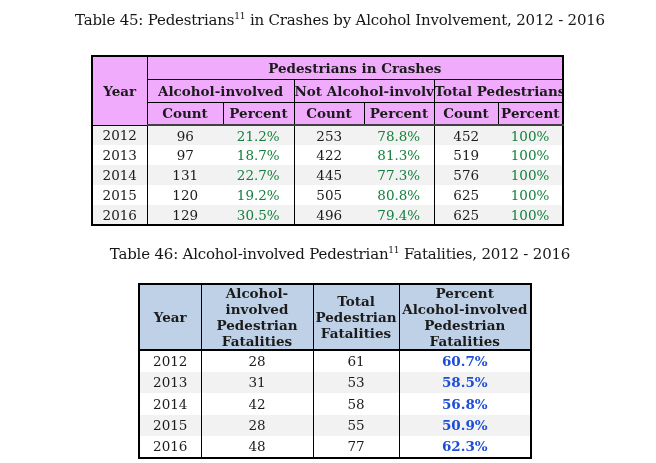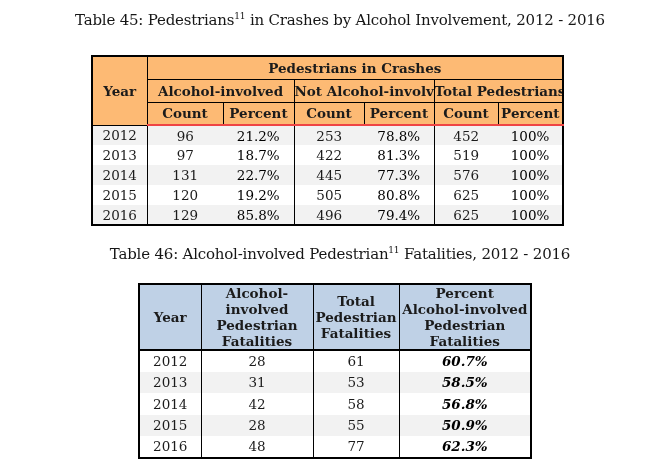--- a/index.html
+++ b/index.html
@@ -39,26 +39,26 @@
     white-space: nowrap;
   }
 
   
   #t45 {
     top: 55px; left: 91px;
     width: 471px;
     border: 2px solid #000;
   }
   #t45 thead th {
-    background: #fdba74;
+    background: #f0abfc;
     border: 1px solid #000;
     font-weight: bold;
     height: 23px;
   }
-  #t45 thead tr:last-child th { border-bottom: 2px solid #ef4444; }
+  #t45 thead tr:last-child th { border-bottom: 2px solid #404040; }
   #t45 tbody td { height: 20px; border: none; }
   #t45 tbody tr.stripe { background: #f2f2f2; }
   #t45 tbody td.sep { border-right: 1.5px solid #000; }
 
   
   #t46 {
     top: 283px; left: 138px;
     width: 392px;
     border: 2px solid #000;
   }
@@ -72,22 +72,22 @@
     line-height: 16px;
     white-space: normal;
   }
   #t46 tbody td {
     height: 21.5px;
     border-left: 1px solid #000;
     border-right: 1px solid #000;
   }
   #t46 tbody tr.stripe { background: #f2f2f2; }
 
-  .pct { color: #000000; }
-  .pct-bold { color: #000000; font-weight: bold; font-style: italic; }
+  .pct { color: #15803d; }
+  .pct-bold { color: #1d4ed8; font-weight: bold; }
 </style>
 </head>
 <body>
 
 <div class="doc-title" id="t45-title"><span>Table 45: Pedestrians</span><sup>11</sup><span> in Crashes by Alcohol Involvement, 2012 - 2016</span></div>
 
 <table id="t45">
   <colgroup>
     <col style="width:55px">
       <col style="width:76px">
@@ -149,21 +149,21 @@
       <td>120</td>
       <td class="pct sep">19.2%</td>
       <td>505</td>
       <td class="pct sep">80.8%</td>
       <td>625</td>
       <td class="pct">100%</td>
     </tr>
     <tr class="stripe">
       <td class="sep">2016</td>
       <td>129</td>
-      <td class="pct sep">85.8%</td>
+      <td class="pct sep">30.5%</td>
       <td>496</td>
       <td class="pct sep">79.4%</td>
       <td>625</td>
       <td class="pct">100%</td>
     </tr>
   </tbody>
 </table>
 
 <div class="doc-title" id="t46-title"><span>Table 46: Alcohol-involved Pedestrian</span><sup>11</sup><span> Fatalities, 2012 - 2016</span></div>
 

